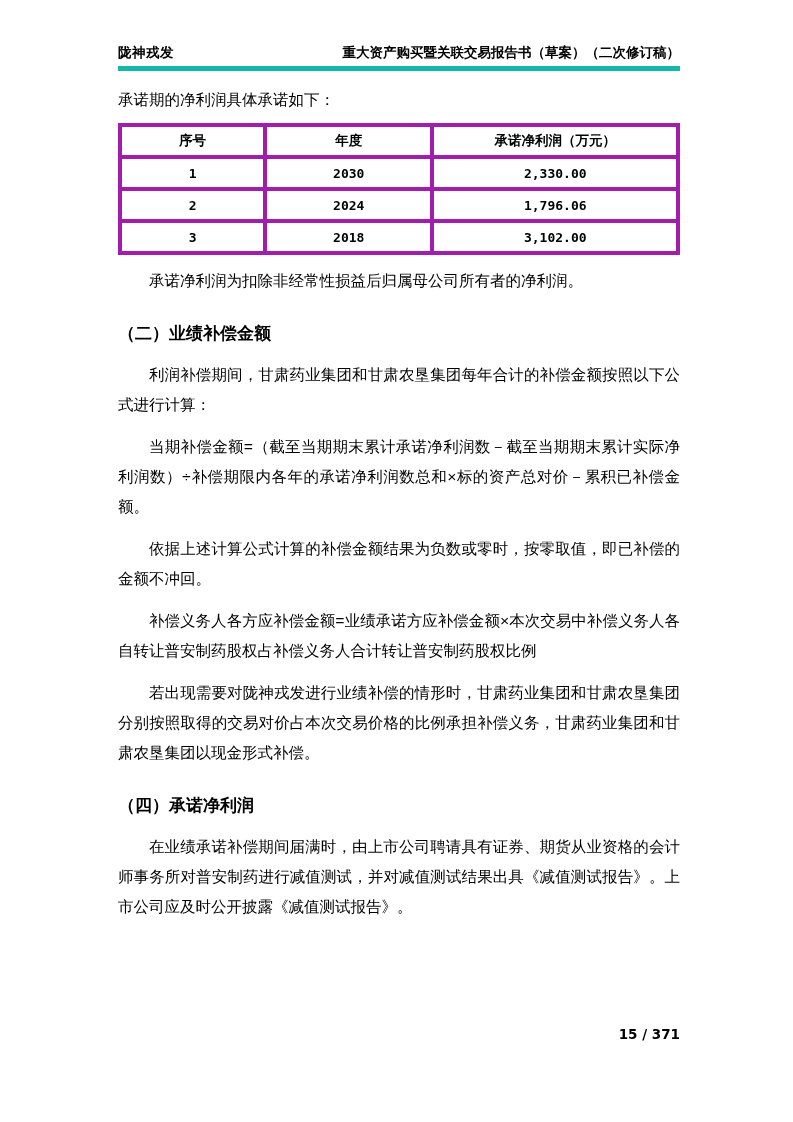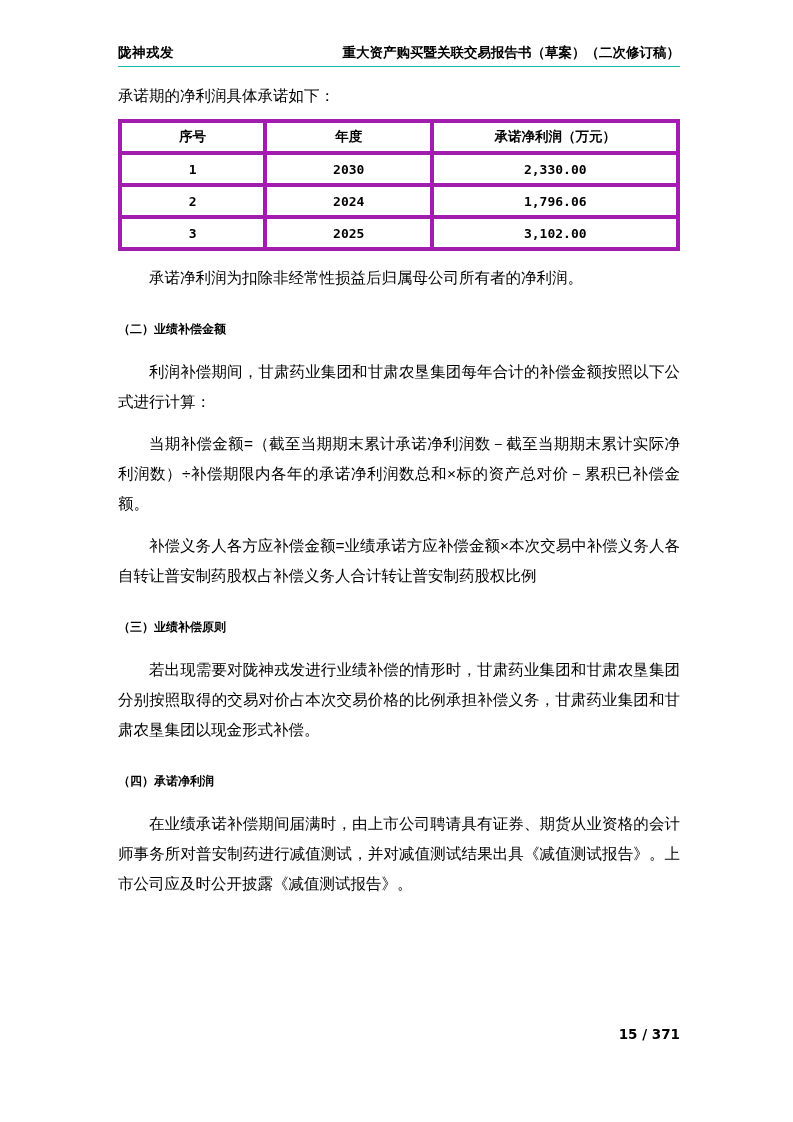--- a/index.html
+++ b/index.html
@@ -26,50 +26,50 @@
     width: 562px;
   }
   
   .doc-header {
     display: flex;
     justify-content: space-between;
     align-items: flex-end;
     font-size: 13.5px;
     color: #000;
     padding-bottom: 4px;
-    border-bottom: 1px solid #14b8a6;
+    border-bottom: 5px solid #14b8a6;
     font-family: "DejaVu Sans", sans-serif;
     font-weight: bold;
   }
   .doc-header .left {
     letter-spacing: 0.5px;
   }
   .doc-header .right {
     letter-spacing: 0px;
   }
   
   .para {
     font-size: 15.5px;
     line-height: 30px;
     color: #000;
     text-align: justify;
     margin: 0;
-    font-family: Liberation Sans, sans-serif;
+    font-family: Liberation Mono, monospace;
   }
   .para.indent {
     text-indent: 2em;
   }
   .lead-line {
     font-size: 15.5px;
     line-height: 30px;
     margin: 14px 0 6px 0;
     font-family: "DejaVu Sans", sans-serif;
   }
   .heading {
-    font-size: 12px;
+    font-size: 17px;
     font-weight: bold;
     line-height: 32px;
     margin: 20px 0 6px 0;
     font-family: "DejaVu Sans", sans-serif;
   }
   .block {
     margin-top: 12px;
   }
   
   table.promise {
@@ -139,34 +139,34 @@
           <td>2030</td>
           <td>2,330.00</td>
         </tr>
         <tr>
           <td>2</td>
           <td>2024</td>
           <td>1,796.06</td>
         </tr>
         <tr>
           <td>3</td>
-          <td>2025</td>
+          <td>2018</td>
           <td>3,102.00</td>
         </tr>
       </tbody>
     </table>
 
     <p class="para indent block">承诺净利润为扣除非经常性损益后归属母公司所有者的净利润。</p>
 
     <h2 class="heading">（二）业绩补偿金额</h2>
     <p class="para indent block">利润补偿期间，甘肃药业集团和甘肃农垦集团每年合计的补偿金额按照以下公式进行计算：</p>
     <p class="para indent block">当期补偿金额=（截至当期期末累计承诺净利润数－截至当期期末累计实际净利润数）÷补偿期限内各年的承诺净利润数总和×标的资产总对价－累积已补偿金额。</p>
+    <p class="para indent block">依据上述计算公式计算的补偿金额结果为负数或零时，按零取值，即已补偿的金额不冲回。</p>
     <p class="para indent block">补偿义务人各方应补偿金额=业绩承诺方应补偿金额×本次交易中补偿义务人各自转让普安制药股权占补偿义务人合计转让普安制药股权比例</p>
 
-    <h2 class="heading">（三）业绩补偿原则</h2>
     <p class="para indent block">若出现需要对陇神戎发进行业绩补偿的情形时，甘肃药业集团和甘肃农垦集团分别按照取得的交易对价占本次交易价格的比例承担补偿义务，甘肃药业集团和甘肃农垦集团以现金形式补偿。</p>
 
     <h2 class="heading">（四）承诺净利润</h2>
     <p class="para indent block">在业绩承诺补偿期间届满时，由上市公司聘请具有证券、期货从业资格的会计师事务所对普安制药进行减值测试，并对减值测试结果出具《减值测试报告》。上市公司应及时公开披露《减值测试报告》。</p>
 
   </div>
 
   <div class="page-number">15 / 371</div>
 </div>
 

